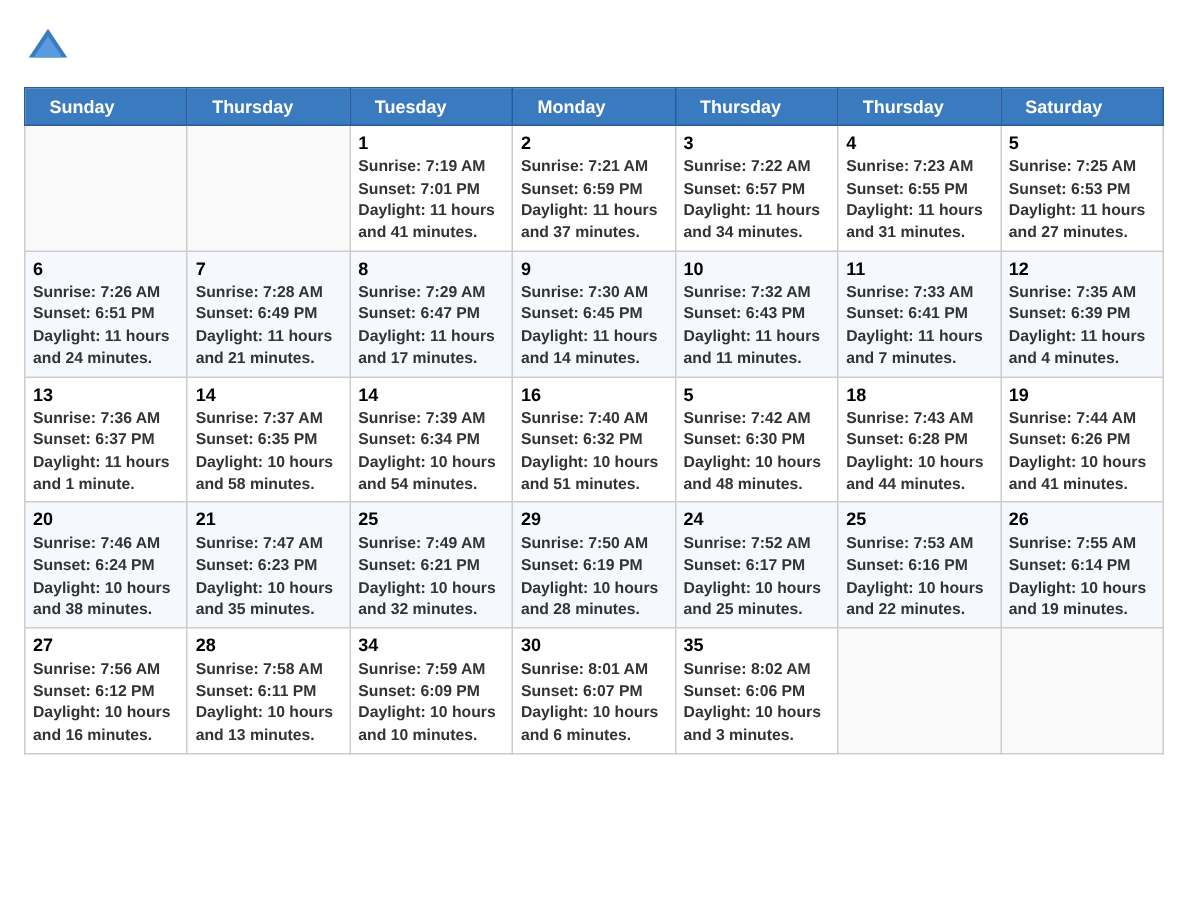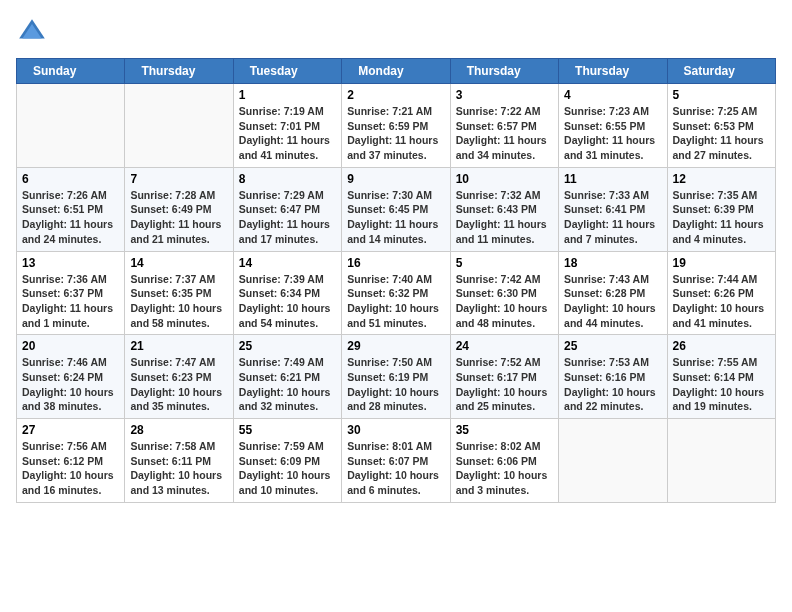--- a/index.html
+++ b/index.html
@@ -247,21 +247,21 @@
       <tr>
         <td>
           <span class="day-number">27</span>
           <div class="day-info">Sunrise: 7:56 AM<br>Sunset: 6:12 PM<br>Daylight: 10 hours and 16 minutes.</div>
         </td>
         <td>
           <span class="day-number">28</span>
           <div class="day-info">Sunrise: 7:58 AM<br>Sunset: 6:11 PM<br>Daylight: 10 hours and 13 minutes.</div>
         </td>
         <td>
-          <span class="day-number">55</span>
+          <span class="day-number">34</span>
           <div class="day-info">Sunrise: 7:59 AM<br>Sunset: 6:09 PM<br>Daylight: 10 hours and 10 minutes.</div>
         </td>
         <td>
           <span class="day-number">30</span>
           <div class="day-info">Sunrise: 8:01 AM<br>Sunset: 6:07 PM<br>Daylight: 10 hours and 6 minutes.</div>
         </td>
         <td>
           <span class="day-number">35</span>
           <div class="day-info">Sunrise: 8:02 AM<br>Sunset: 6:06 PM<br>Daylight: 10 hours and 3 minutes.</div>
         </td>

